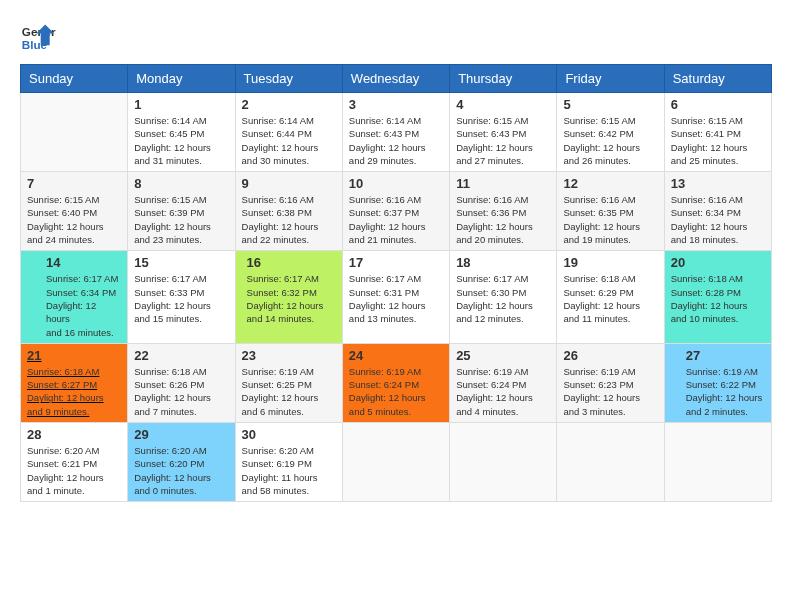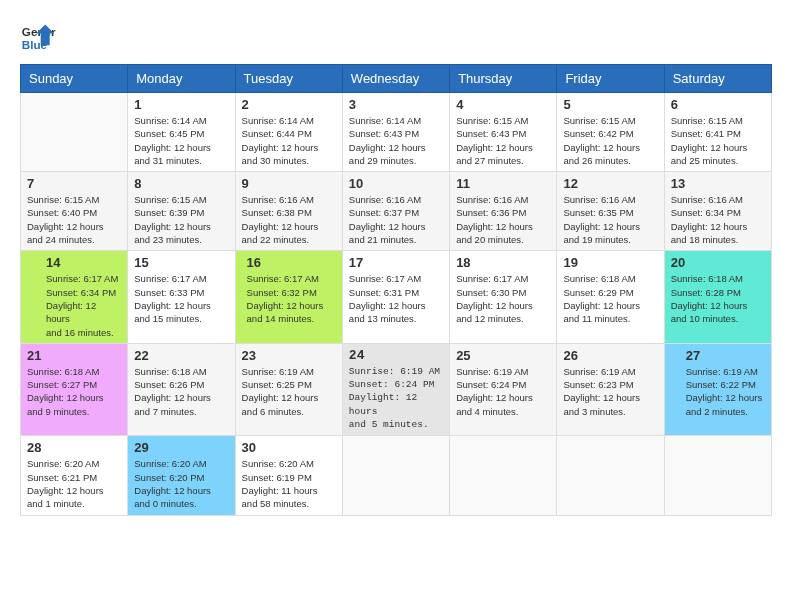--- a/index.html
+++ b/index.html
@@ -193,21 +193,21 @@
         </td>
         <td style="background-color: rgb(245, 245, 245);">
           <span class="day-num">13</span>
           <div class="day-info" style="white-space: pre-line;">Sunrise: 6:16 AM
 Sunset: 6:34 PM
 Daylight: 12 hours
 and 18 minutes.</div>
         </td>
       </tr>
       <tr>
-        <td style="background-color: #bef264; padding-left: 25px;">
+        <td style="background-color: #5eead4; padding-left: 25px;">
           <span class="day-num">14</span>
           <div class="day-info" style="white-space: pre-line;">Sunrise: 6:17 AM
 Sunset: 6:34 PM
 Daylight: 12 hours
 and 16 minutes.</div>
         </td>
         <td style="background-color: rgb(255, 255, 255);">
           <span class="day-num">15</span>
           <div class="day-info" style="white-space: pre-line;">Sunrise: 6:17 AM
 Sunset: 6:33 PM
@@ -244,42 +244,42 @@
         </td>
         <td style="background-color: #5eead4; margin-left: 36px;">
           <span class="day-num">20</span>
           <div class="day-info" style="white-space: pre-line;">Sunrise: 6:18 AM
 Sunset: 6:28 PM
 Daylight: 12 hours
 and 10 minutes.</div>
         </td>
       </tr>
       <tr>
-        <td style="background-color: #f0abfc;">
+        <td style="background-color: #f97316; text-decoration: underline;">
           <span class="day-num">21</span>
           <div class="day-info" style="white-space: pre-line;">Sunrise: 6:18 AM
 Sunset: 6:27 PM
 Daylight: 12 hours
 and 9 minutes.</div>
         </td>
         <td style="background-color: rgb(245, 245, 245);">
           <span class="day-num">22</span>
           <div class="day-info" style="white-space: pre-line;">Sunrise: 6:18 AM
 Sunset: 6:26 PM
 Daylight: 12 hours
 and 7 minutes.</div>
         </td>
         <td style="background-color: rgb(245, 245, 245);">
           <span class="day-num">23</span>
           <div class="day-info" style="white-space: pre-line;">Sunrise: 6:19 AM
 Sunset: 6:25 PM
 Daylight: 12 hours
 and 6 minutes.</div>
         </td>
-        <td style="background-color: #e5e5e5; font-family: Liberation Mono, monospace;">
+        <td style="background-color: #f97316;">
           <span class="day-num">24</span>
           <div class="day-info" style="white-space: pre-line;">Sunrise: 6:19 AM
 Sunset: 6:24 PM
 Daylight: 12 hours
 and 5 minutes.</div>
         </td>
         <td style="background-color: rgb(245, 245, 245);">
           <span class="day-num">25</span>
           <div class="day-info" style="white-space: pre-line;">Sunrise: 6:19 AM
 Sunset: 6:24 PM

